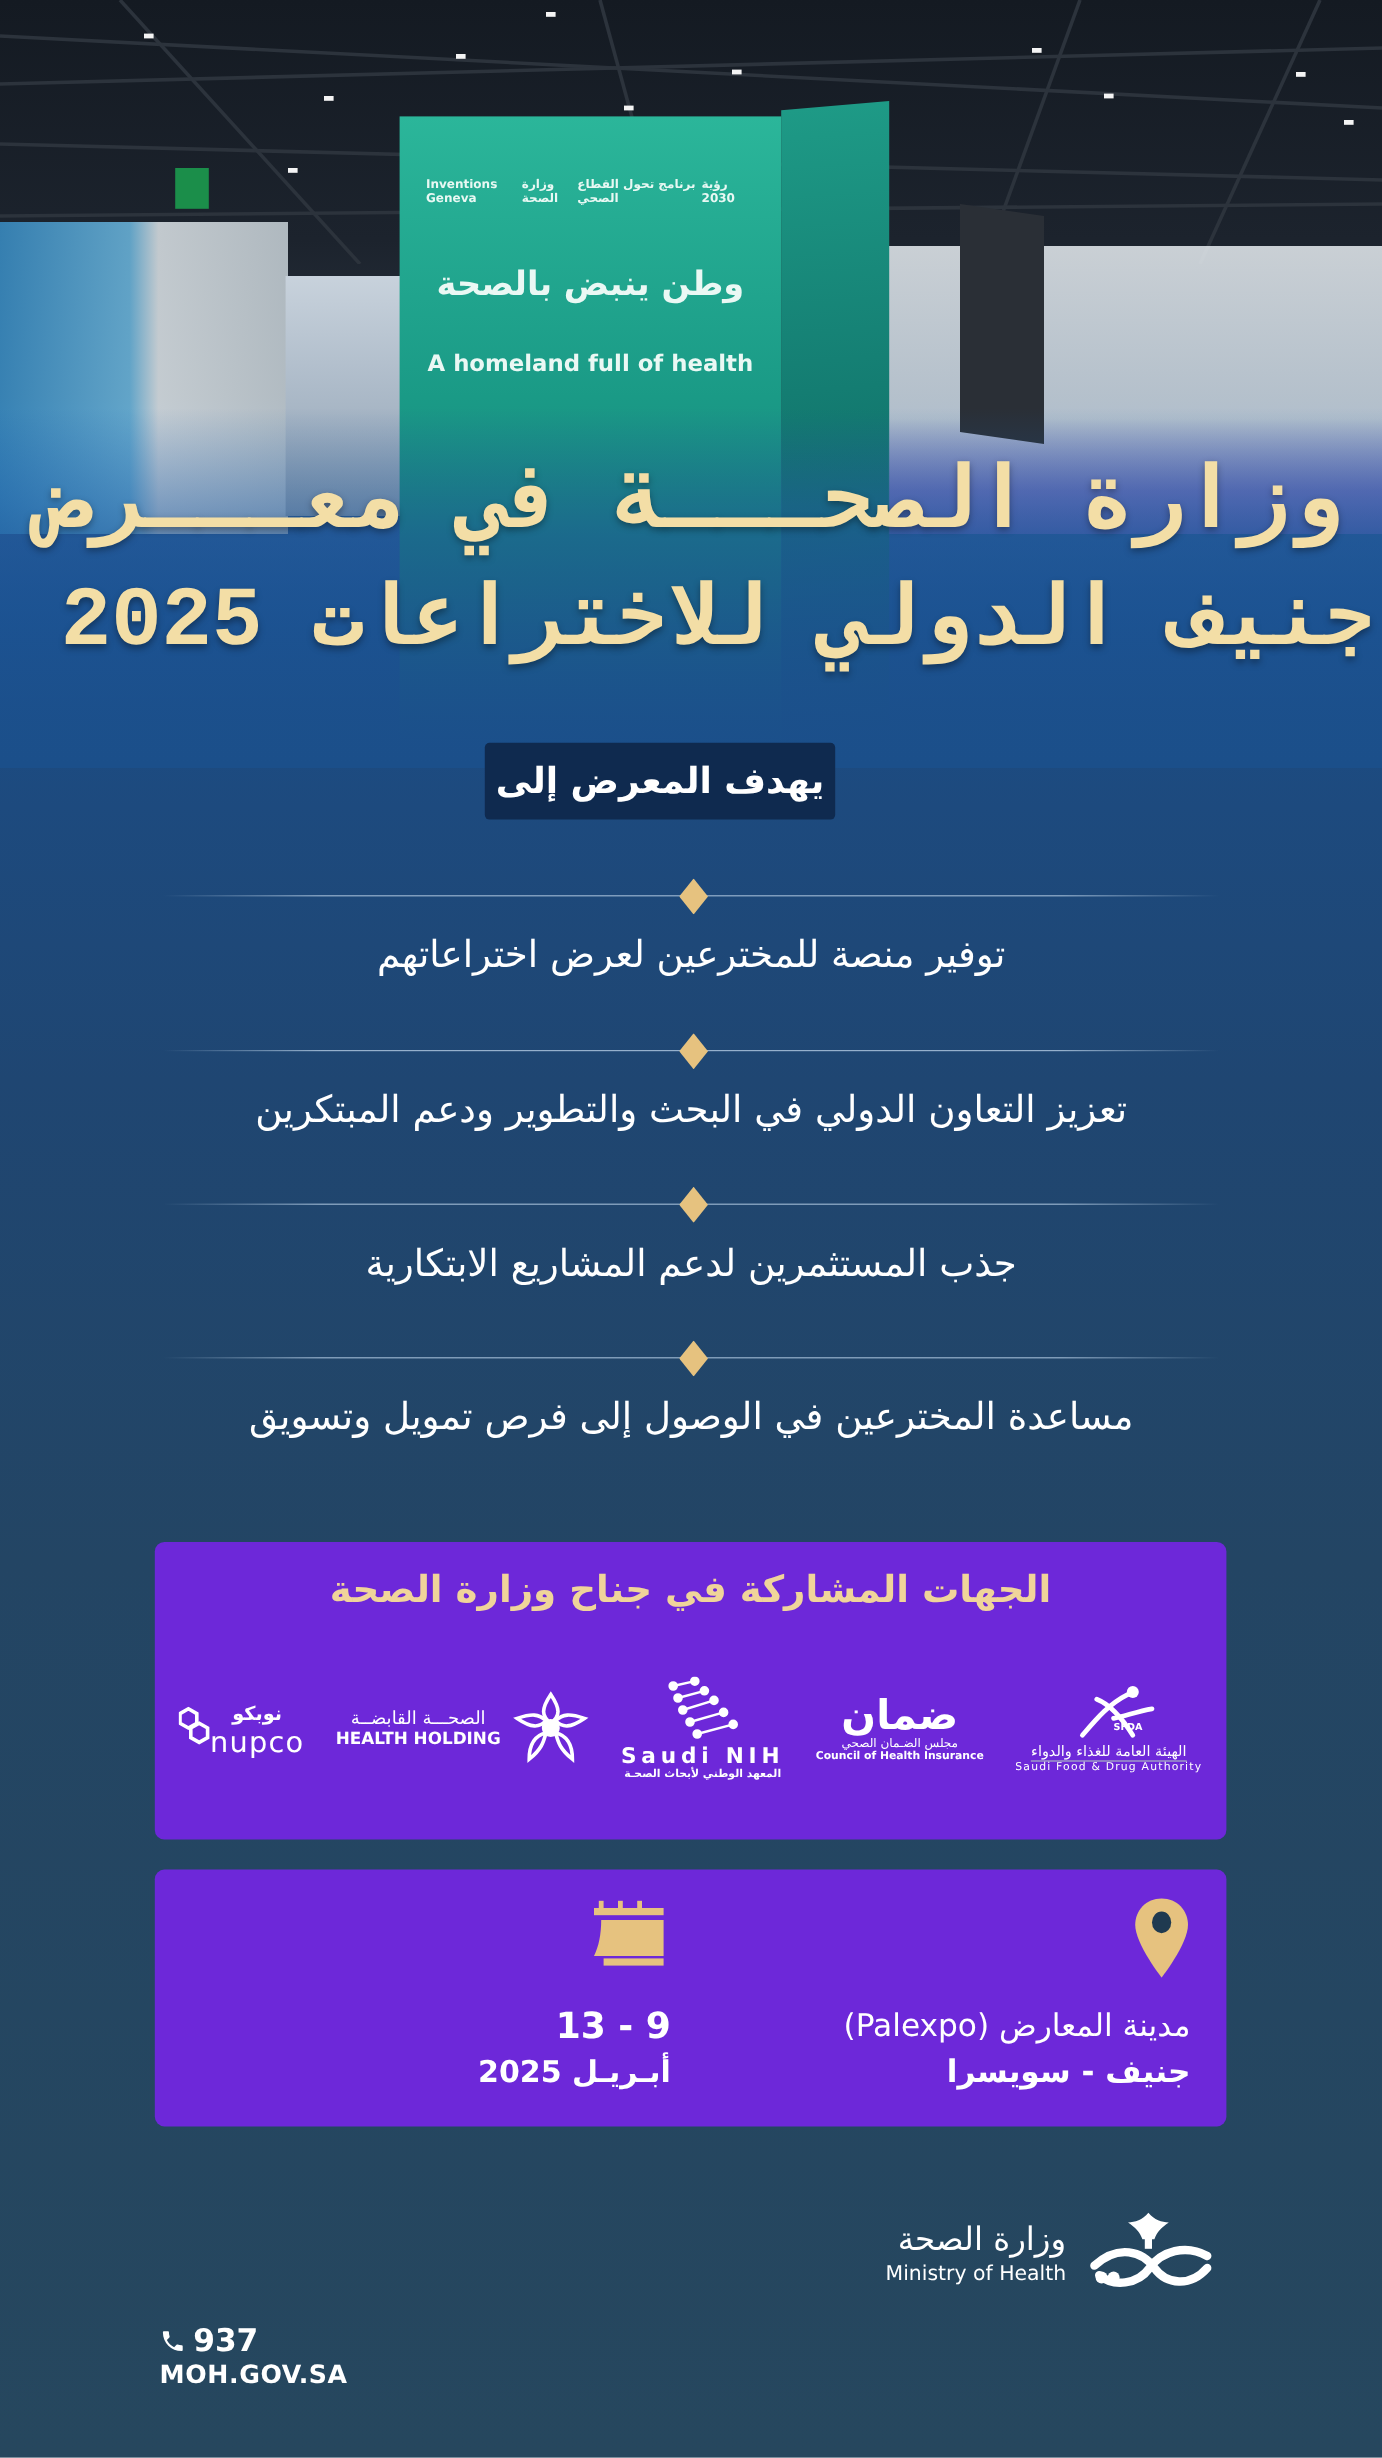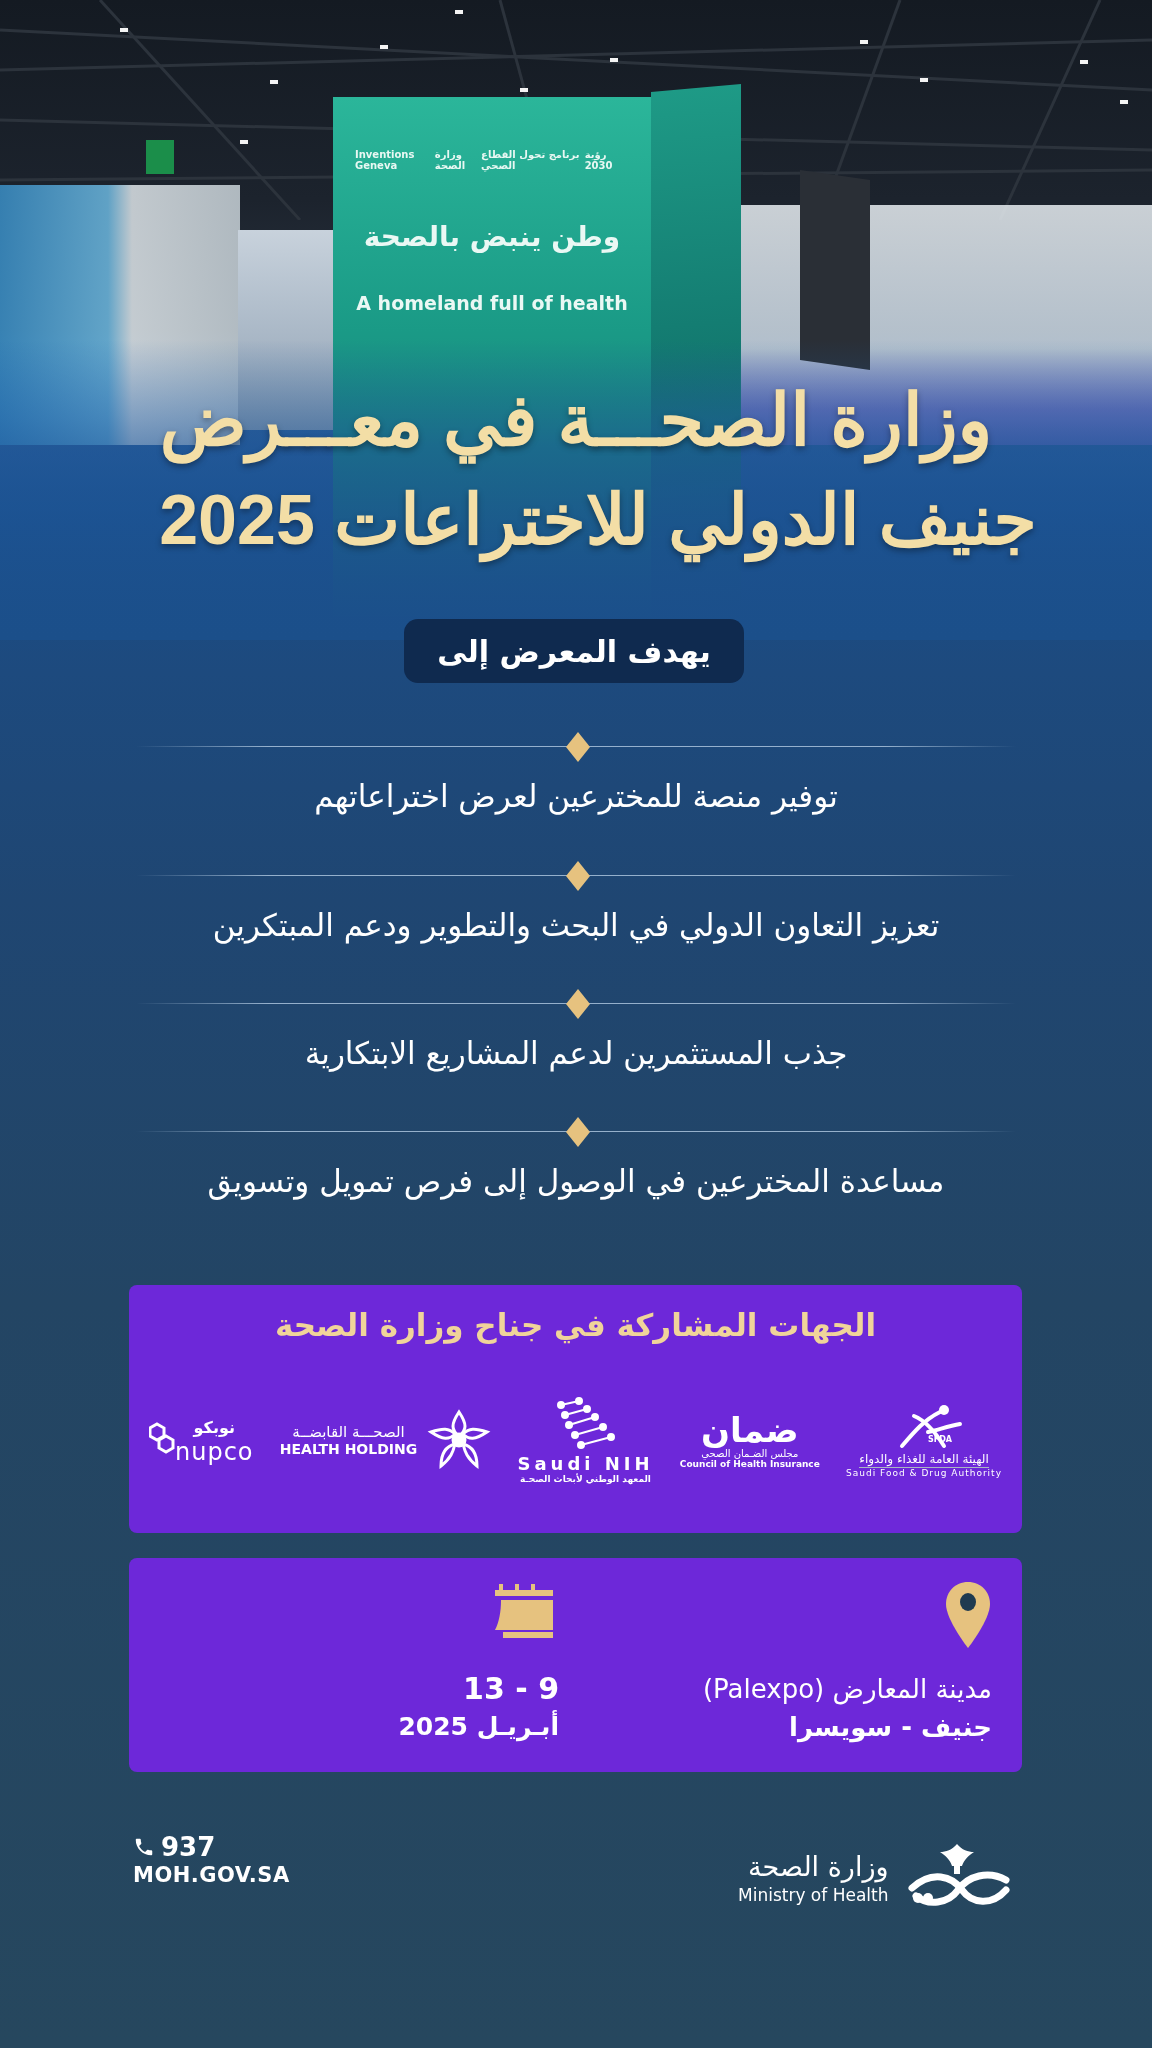--- a/index.html
+++ b/index.html
@@ -60,31 +60,31 @@
     background: #2a2f36; transform: skewY(8deg);
   }
   .hero-fade {
     position: absolute; left: 0; top: 340px; width: 100%; height: 300px;
     background: linear-gradient(180deg, rgba(30,90,160,0) 0%, rgba(28,84,150,.55) 35%, rgba(27,79,138,1) 100%);
   }
 
   
   .title {
     position: absolute; left: 0; top: 370px; width: 1152px; text-align: center; direction: rtl;
-    font-family: Liberation Sans, sans-serif; font-weight: bold;
+    font-family: Liberation Mono, monospace; font-weight: bold;
     color: #f3dea6;
     text-shadow: 0 3px 6px rgba(0,0,0,.35);
   }
   .title .l1 { display: block; font-size: 72px; line-height: 100px; }
   .title .l2 { display: block; font-size: 70px; line-height: 100px; padding-left: 44px; }
 
   
   .goals-badge {
-    position: absolute; left: 404px; top: 619px; width: 340px; height: 64px;
-    background: #0f2a4f; border-radius: 14px;
+    position: absolute; left: 404px; top: 619px; width: 292px; height: 64px;
+    background: #0f2a4f; border-radius: 4px;
     display: flex; align-items: center; justify-content: center;
     font-size: 30px; font-weight: bold; direction: rtl;
   }
   .goal {
     position: absolute; left: 130px; width: 892px; height: 128px;
   }
   .goal .rule {
     position: absolute; left: 6px; right: 6px; top: 26px; height: 1px;
     background: linear-gradient(90deg, rgba(150,180,210,0), rgba(170,195,220,.85) 15%, rgba(170,195,220,.85) 85%, rgba(150,180,210,0));
   }
@@ -137,21 +137,21 @@
   .info-col.loc { right: 30px; }
   .info-col.date { left: 0px; width: 430px; }
   .info-col .icon { height: 70px; display: flex; align-items: flex-start; justify-content: center; margin-bottom: 20px; }
   .loc .line1 { font-size: 26px; direction: rtl; line-height: 38px; }
   .loc .line2 { font-size: 26px; font-weight: bold; direction: rtl; line-height: 38px; }
   .date .line1 { font-size: 30px; font-weight: bold; line-height: 38px; direction: rtl; }
   .date .line2 { font-size: 25px; font-weight: bold; direction: rtl; line-height: 38px; }
 
   
   .contact {
-    position: absolute; left: 133px; top: 1832px; color: #fff; font-weight: bold;
+    position: absolute; left: 133px; top: 1936px; color: #fff; font-weight: bold;
   }
   .contact .phone { font-size: 26px; line-height: 30px; display: flex; align-items: center; gap: 6px; }
   .contact .site { font-size: 21px; line-height: 26px; letter-spacing: .5px; }
   .moh {
     position: absolute; left: 738px; top: 1838px; width: 280px; height: 80px;
     display: flex; align-items: center; gap: 14px;
   }
   .moh .words { display: flex; flex-direction: column; align-items: flex-end; }
   .moh .ar { font-size: 27px; direction: rtl; line-height: 34px; }
   .moh .en { font-size: 17px; line-height: 22px; }

